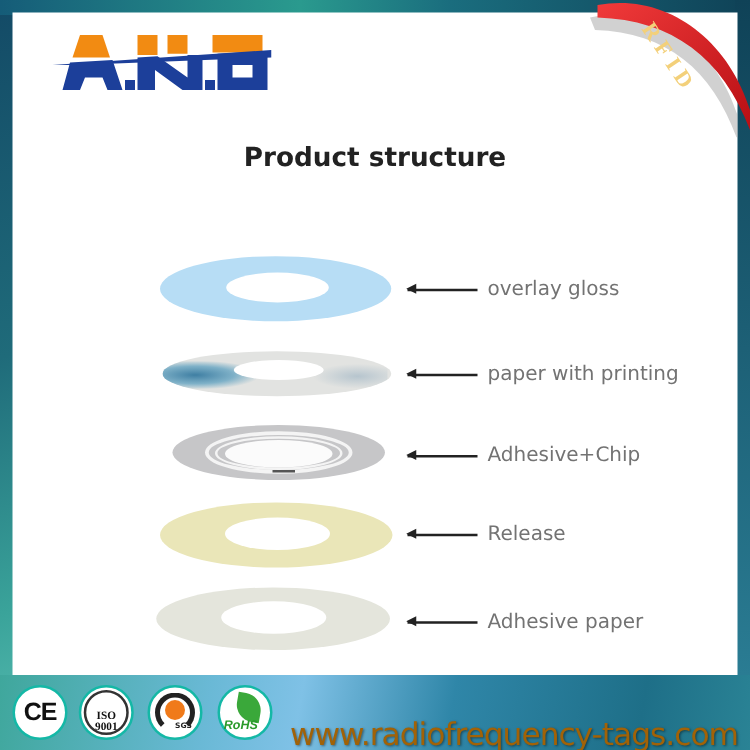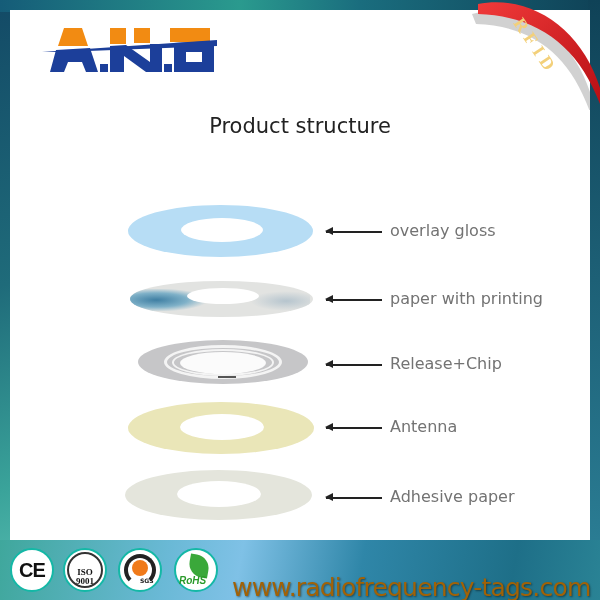--- a/index.html
+++ b/index.html
@@ -20,21 +20,21 @@
   .logo-letters { position:absolute; left:14px; top:0; font-family:"Liberation Sans", sans-serif;
            font-weight:bold; font-size:44px; letter-spacing:-2px; color:#1c3f9a; line-height:52px; }
   .logo-sub { position:absolute; left:0; top:58px; font-family:"Liberation Sans", sans-serif;
            font-size:9.5px; font-weight:bold; color:#666; letter-spacing:0.2px;
            border-bottom:1px solid #888; white-space:nowrap; }
 
   
   .ribbon { position:absolute; right:0; top:0; width:140px; height:110px; overflow:hidden; }
 
   .title { position:absolute; left:0; width:600px; top:114px; text-align:center;
-           font-size:21px; color:#222; font-family:"DejaVu Sans", sans-serif; }
+           font-size:21px; color:#222; font-family:"DejaVu Sans", sans-serif;font-weight:bold; }
 
   .layer { position:absolute; }
   .disc { position:absolute; border-radius:50%; }
   .hole { position:absolute; border-radius:50%; background:#fff; }
   .arrow { position:absolute; height:1.5px; background:#222; }
   .arrow::before { content:""; position:absolute; left:-1px; top:-4px; width:0; height:0;
            border-right:8px solid #222; border-top:4.5px solid transparent; border-bottom:4.5px solid transparent; }
   .label { position:absolute; font-size:16px; color:#737373; white-space:nowrap; font-family:"DejaVu Sans", sans-serif; }
 
   
@@ -108,28 +108,28 @@
   <div class="label" style="left:390px;top:289px;">paper with printing</div>
 </div>
 
 <div class="layer">
   <div class="disc" style="left:138px;top:340px;width:170px;height:44px;background:#c6c6c8;"></div>
   <div class="disc" style="left:164px;top:345px;width:118px;height:34px;border:3px solid #f4f4f4;box-sizing:border-box;"></div>
   <div class="disc" style="left:172px;top:349px;width:102px;height:27px;border:2px solid #f4f4f4;box-sizing:border-box;"></div>
   <div class="hole" style="left:180px;top:352px;width:86px;height:22px;background:#fbfbfb;"></div>
   <div style="position:absolute;left:218px;top:376px;width:18px;height:2px;background:#555;"></div>
   <div class="arrow" style="left:326px;top:364px;width:56px;"></div>
-  <div class="label" style="left:390px;top:354px;">Release+Chip</div>
+  <div class="label" style="left:390px;top:354px;">Adhesive+Chip</div>
 </div>
 
 <div class="layer">
   <div class="disc" style="left:128px;top:402px;width:186px;height:52px;background:#eae6b8;"></div>
   <div class="hole" style="left:180px;top:414px;width:84px;height:26px;"></div>
   <div class="arrow" style="left:326px;top:427px;width:56px;"></div>
-  <div class="label" style="left:390px;top:417px;">Antenna</div>
+  <div class="label" style="left:390px;top:417px;">Release</div>
 </div>
 
 <div class="layer">
   <div class="disc" style="left:125px;top:470px;width:187px;height:50px;background:#e4e5dc;"></div>
   <div class="hole" style="left:177px;top:481px;width:84px;height:26px;"></div>
   <div class="arrow" style="left:326px;top:497px;width:56px;"></div>
   <div class="label" style="left:390px;top:487px;">Adhesive paper</div>
 </div>
 
 <div class="badge" style="left:10px;">

